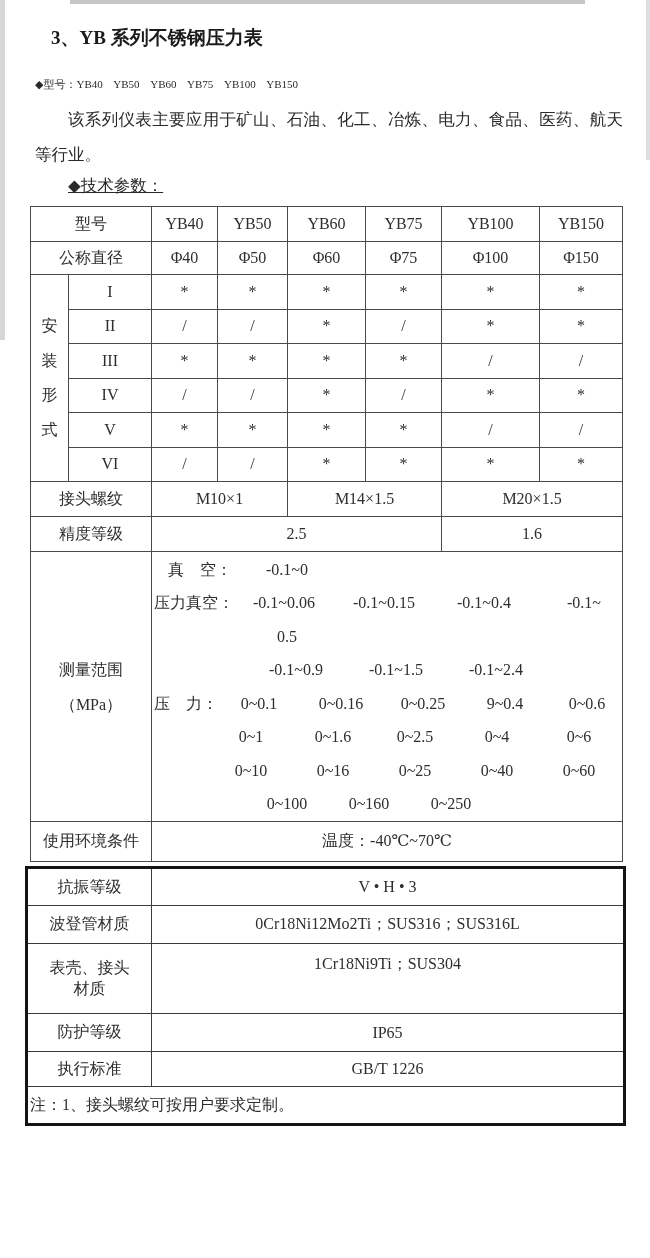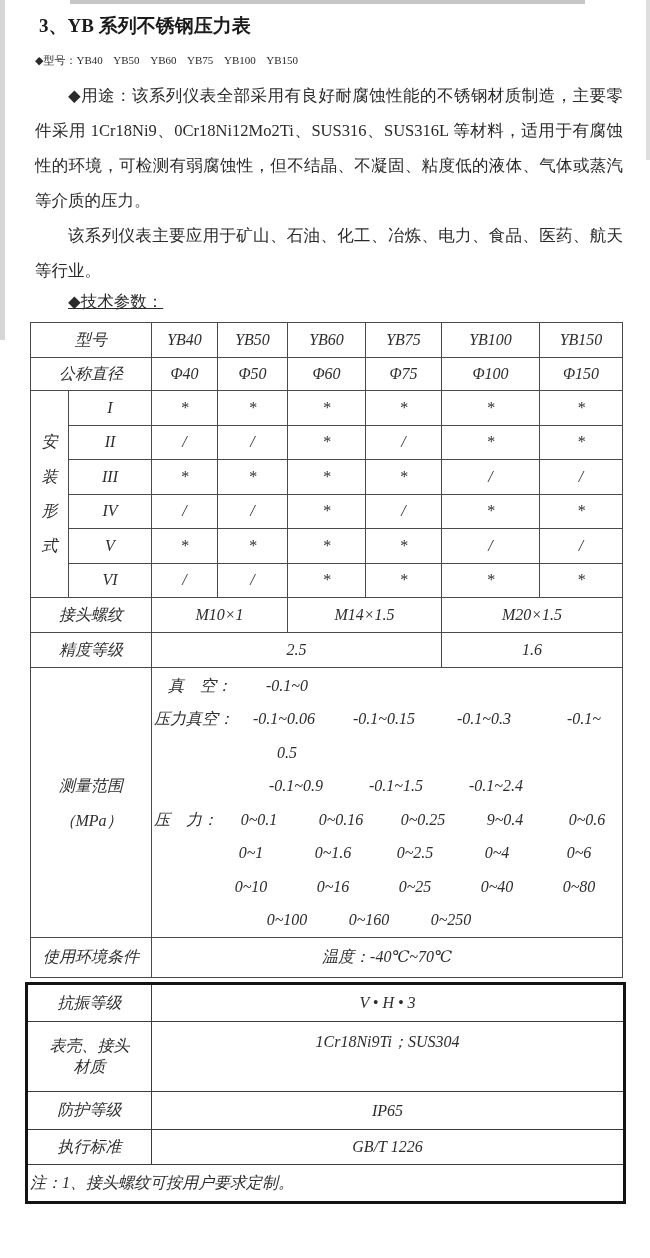--- a/index.html
+++ b/index.html
@@ -8,26 +8,26 @@
     font-family:"Liberation Serif","DejaVu Serif",serif;
     color:#2a2a2a;
   }
   
   .artifact{position:absolute;background:#cccccc;}
   .artifact-top{left:70px;top:0;width:515px;height:4px;background:#c6c6c6;}
   .artifact-left{left:0;top:0;width:5px;height:340px;background:#d6d6d6;}
   .artifact-right{right:0;top:0;width:4px;height:160px;background:#dedede;}
 
   .doc{padding:10px 27px 0 35px;}
-  .title{font-size:19px;font-weight:bold;color:#1b1b1b;line-height:24px;margin:4px;}
+  .title{font-size:19px;font-weight:bold;color:#1b1b1b;line-height:24px;margin:16px;}
   .model-line{font-size:11px;line-height:36px;white-space:pre-wrap;margin:0;}
   .para{font-size:16.5px;line-height:35px;text-align:justify;text-indent:33px;margin:0;}
   .tech-line{font-size:16.5px;line-height:28px;text-indent:33px;margin:0;text-decoration:underline;}
 
-  table{border-collapse:collapse;table-layout:fixed;font-style:italic;}
+  table{border-collapse:collapse;table-layout:fixed;}
   .spec{width:592px;margin:6px 0 0 -5px;}
   .spec td{
     border:1.5px solid #4a4a4a;text-align:center;vertical-align:middle;
     font-size:16px;color:#2e2e2e;padding:0 2px;overflow:hidden;
   }
   .h35{height:35px;} .h33{height:33px;} .h34{height:34.5px;}
   .h270{height:270px;} .h40{height:40px;}
   .star{font-size:18px;}
   .vlab{vertical-align:top;padding-top:3px;}
   .vlab .vchar{height:34.5px;line-height:34.5px;font-size:16px;}
@@ -55,21 +55,20 @@
 <div class="artifact artifact-top"></div>
 <div class="artifact artifact-left"></div>
 <div class="artifact artifact-right"></div>
 
 <div class="doc">
 
   <h1 class="title">3、YB 系列不锈钢压力表</h1>
 
   <div class="model-line">◆型号：YB40    YB50    YB60    YB75    YB100    YB150</div>
 
-  <p class="para">◆用途：该系列仪表全部采用有良好耐腐蚀性能的不锈钢材质制造，主要零件采用 1Cr18Ni9、0Cr18Ni12Mo2Ti、SUS316、SUS316L 等材料，适用于有腐蚀性的环境，可检测有弱腐蚀性，但不结晶、不凝固、粘度低的液体、气体或蒸汽等介质的压力。</p>
 
   <p class="para">该系列仪表主要应用于矿山、石油、化工、冶炼、电力、食品、医药、航天等行业。</p>
 
   <div class="tech-line">◆技术参数：</div>
 
   <table class="spec">
     <colgroup>
       <col style="width:38px">
         <col style="width:83px">
       <col style="width:66px">
@@ -176,21 +175,21 @@
         </td>
         <td colspan="6" class="mr">
           <div class="mr-line">
             <span class="mr-label">真    空：</span>
               <span class="mr-val">-0.1~0</span>
           </div>
           <div class="mr-line wide">
             <span class="mr-label">压力真空：</span>
               <span class="mr-val">-0.1~0.06</span>
               <span class="mr-val">-0.1~0.15</span>
-              <span class="mr-val">-0.1~0.3</span>
+              <span class="mr-val">-0.1~0.4</span>
               <span class="mr-val">-0.1~</span>
           </div>
           <div class="mr-line">
             <span class="mr-label"></span>
               <span class="mr-val">0.5</span>
           </div>
           <div class="mr-line wide">
             <span class="mr-label"></span>
               <span class="mr-val">-0.1~0.9</span>
               <span class="mr-val">-0.1~1.5</span>
@@ -211,21 +210,21 @@
               <span class="mr-val">0~2.5</span>
               <span class="mr-val">0~4</span>
               <span class="mr-val">0~6</span>
           </div>
           <div class="mr-line">
             <span class="mr-label"></span>
               <span class="mr-val">0~10</span>
               <span class="mr-val">0~16</span>
               <span class="mr-val">0~25</span>
               <span class="mr-val">0~40</span>
-              <span class="mr-val">0~80</span>
+              <span class="mr-val">0~60</span>
           </div>
           <div class="mr-line">
             <span class="mr-label"></span>
               <span class="mr-val">0~100</span>
               <span class="mr-val">0~160</span>
               <span class="mr-val">0~250</span>
           </div>
         </td>
       </tr>
       <tr class="h40">
@@ -238,20 +237,24 @@
   <table class="spec2">
     <colgroup>
       <col style="width:125px">
         <col style="width:473px">
     </colgroup>
     <tbody>
       <tr class="r0">
         <td>抗振等级</td>
         <td>V • H • 3</td>
       </tr>
+      <tr class="r1">
+        <td>波登管材质</td>
+        <td>0Cr18Ni12Mo2Ti；SUS316；SUS316L</td>
+      </tr>
       <tr class="r2">
         <td>表壳、接头
 材质</td>
         <td class="val-top">1Cr18Ni9Ti；SUS304</td>
       </tr>
       <tr class="r3">
         <td>防护等级</td>
         <td>IP65</td>
       </tr>
       <tr class="r4">

